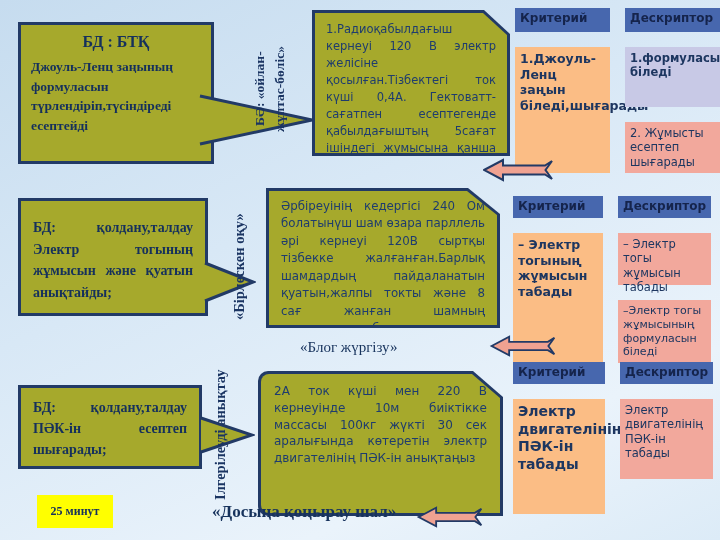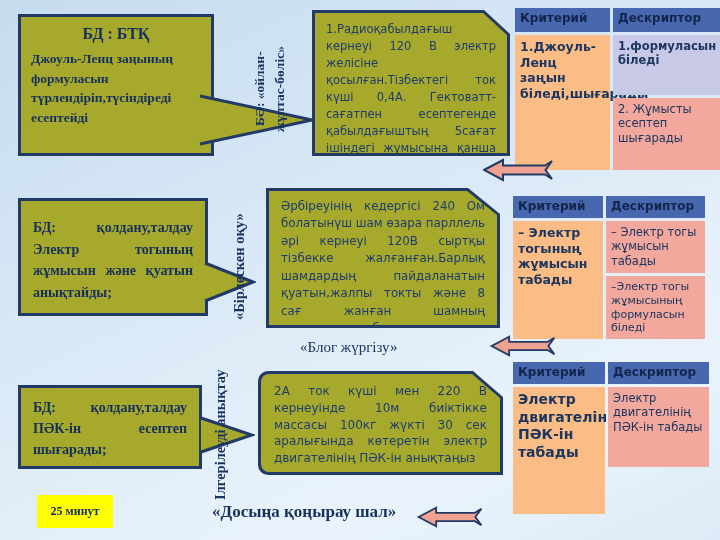--- a/index.html
+++ b/index.html
@@ -26,21 +26,21 @@
   }
   .gbox .g-text{
     font-family:"DejaVu Sans",sans-serif;color:#1e3c6e;text-align:justify;
   }
   
   .vt{
     position:absolute;writing-mode:vertical-rl;transform:rotate(180deg);
     font-weight:bold;color:#1a3462;text-align:center;white-space:nowrap;z-index:5;
   }
   
-  .tbl{position:absolute;display:grid;gap:3px;z-index:3;}
+  .tbl{position:absolute;display:grid;gap:15px;z-index:3;}
   .tbl .th{
     background:#4767ae;color:#15244c;font-weight:bold;
     font-family:"DejaVu Sans",sans-serif;font-size:12px;padding:3px 5px;
     box-sizing:border-box;
   }
   .tbl .crit{
     background:#fbbd85;grid-row:2 / span 2;font-weight:bold;
     font-family:"DejaVu Sans",sans-serif;font-size:12.5px;line-height:1.25;
     padding:4px 5px;color:#1d3660;box-sizing:border-box;
   }
@@ -57,21 +57,21 @@
     position:absolute;left:37px;top:495px;width:76px;height:33px;background:#ffff00;
     display:flex;align-items:center;justify-content:center;
     font-weight:bold;font-size:12px;color:#15305c;z-index:5;
   }
 </style>
 </head>
 <body>
 
 <div class="slide">
 
-  <div class="callout" style="left:18px;top:14px;width:196px;height:142px;padding:4px 10px;">
+  <div class="callout" style="left:18px;top:22px;width:196px;height:142px;padding:4px 10px;">
     <div class="c-title">БД : БТҚ</div>
     <div class="c-text">Джоуль-Ленц заңының формуласын түрлендіріп,түсіндіреді есептейді</div>
   </div>
   <svg class="tri" style="left:198px;top:92px;" width="118" height="56" viewBox="0 0 118 56">
     <path d="M2 4 L114 28 L2 52" fill="#a6a92c" stroke="#223a66" stroke-width="3"></path>
   </svg>
 
   <div class="vt" style="left:250px;top:8px;height:162px;font-size:13.5px;line-height:1.45;">
     <div>БӘ: «ойлан-</div>
     <div>жұптас-бөліс»</div>
@@ -129,21 +129,21 @@
 
   <div class="callout" style="left:18px;top:385px;width:184px;height:84px;padding:9px 12px;">
     <div class="c-text" style="font-size:14px;text-align:justify;line-height:1.5;">БД: қолдану,талдау ПӘК-ін есептеп шығарады;</div>
   </div>
   <svg class="tri" style="left:200px;top:415px;" width="55" height="40" viewBox="0 0 55 40">
     <path d="M1 3 L52 20 L1 37" fill="#a6a92c" stroke="#223a66" stroke-width="3"></path>
   </svg>
 
   <div class="vt" style="left:212px;top:352px;height:166px;font-size:14.5px;">Ілгерілеуді анықтау</div>
 
-  <div class="gbox" style="left:258px;top:371px;width:245px;height:104px;">
+  <div class="gbox" style="left:258px;top:371px;width:245px;height:145px;">
     <div class="g-outer" style="clip-path:polygon(0 0,calc(100% - 30px) 0,100% 26px,100% 100%,0 100%);border-radius:10px 0 0 10px;"></div>
     <div class="g-inner" style="clip-path:polygon(0 0,calc(100% - 28px) 0,100% 24px,100% 100%,0 100%);border-radius:8px 0 0 8px;padding:9px 13px;">
       <div class="g-text" style="font-size:12px;line-height:1.4;">2А ток күші мен 220 В кернеуінде 10м биіктікке массасы 100кг жүкті 30 сек аралығында көтеретін электр двигателінің ПӘК-ін анықтаңыз</div>
     </div>
   </div>
 
   <div class="tbl" style="left:513px;top:362px;width:196px;height:152px;grid-template-columns:92px 1fr;grid-template-rows:22px 80px 1fr;">
     <div class="th">Критерий</div>
     <div class="th">Дескриптор</div>
     <div class="crit" style="font-size:14px;">Электр двигателінің ПӘК-ін табады</div>

